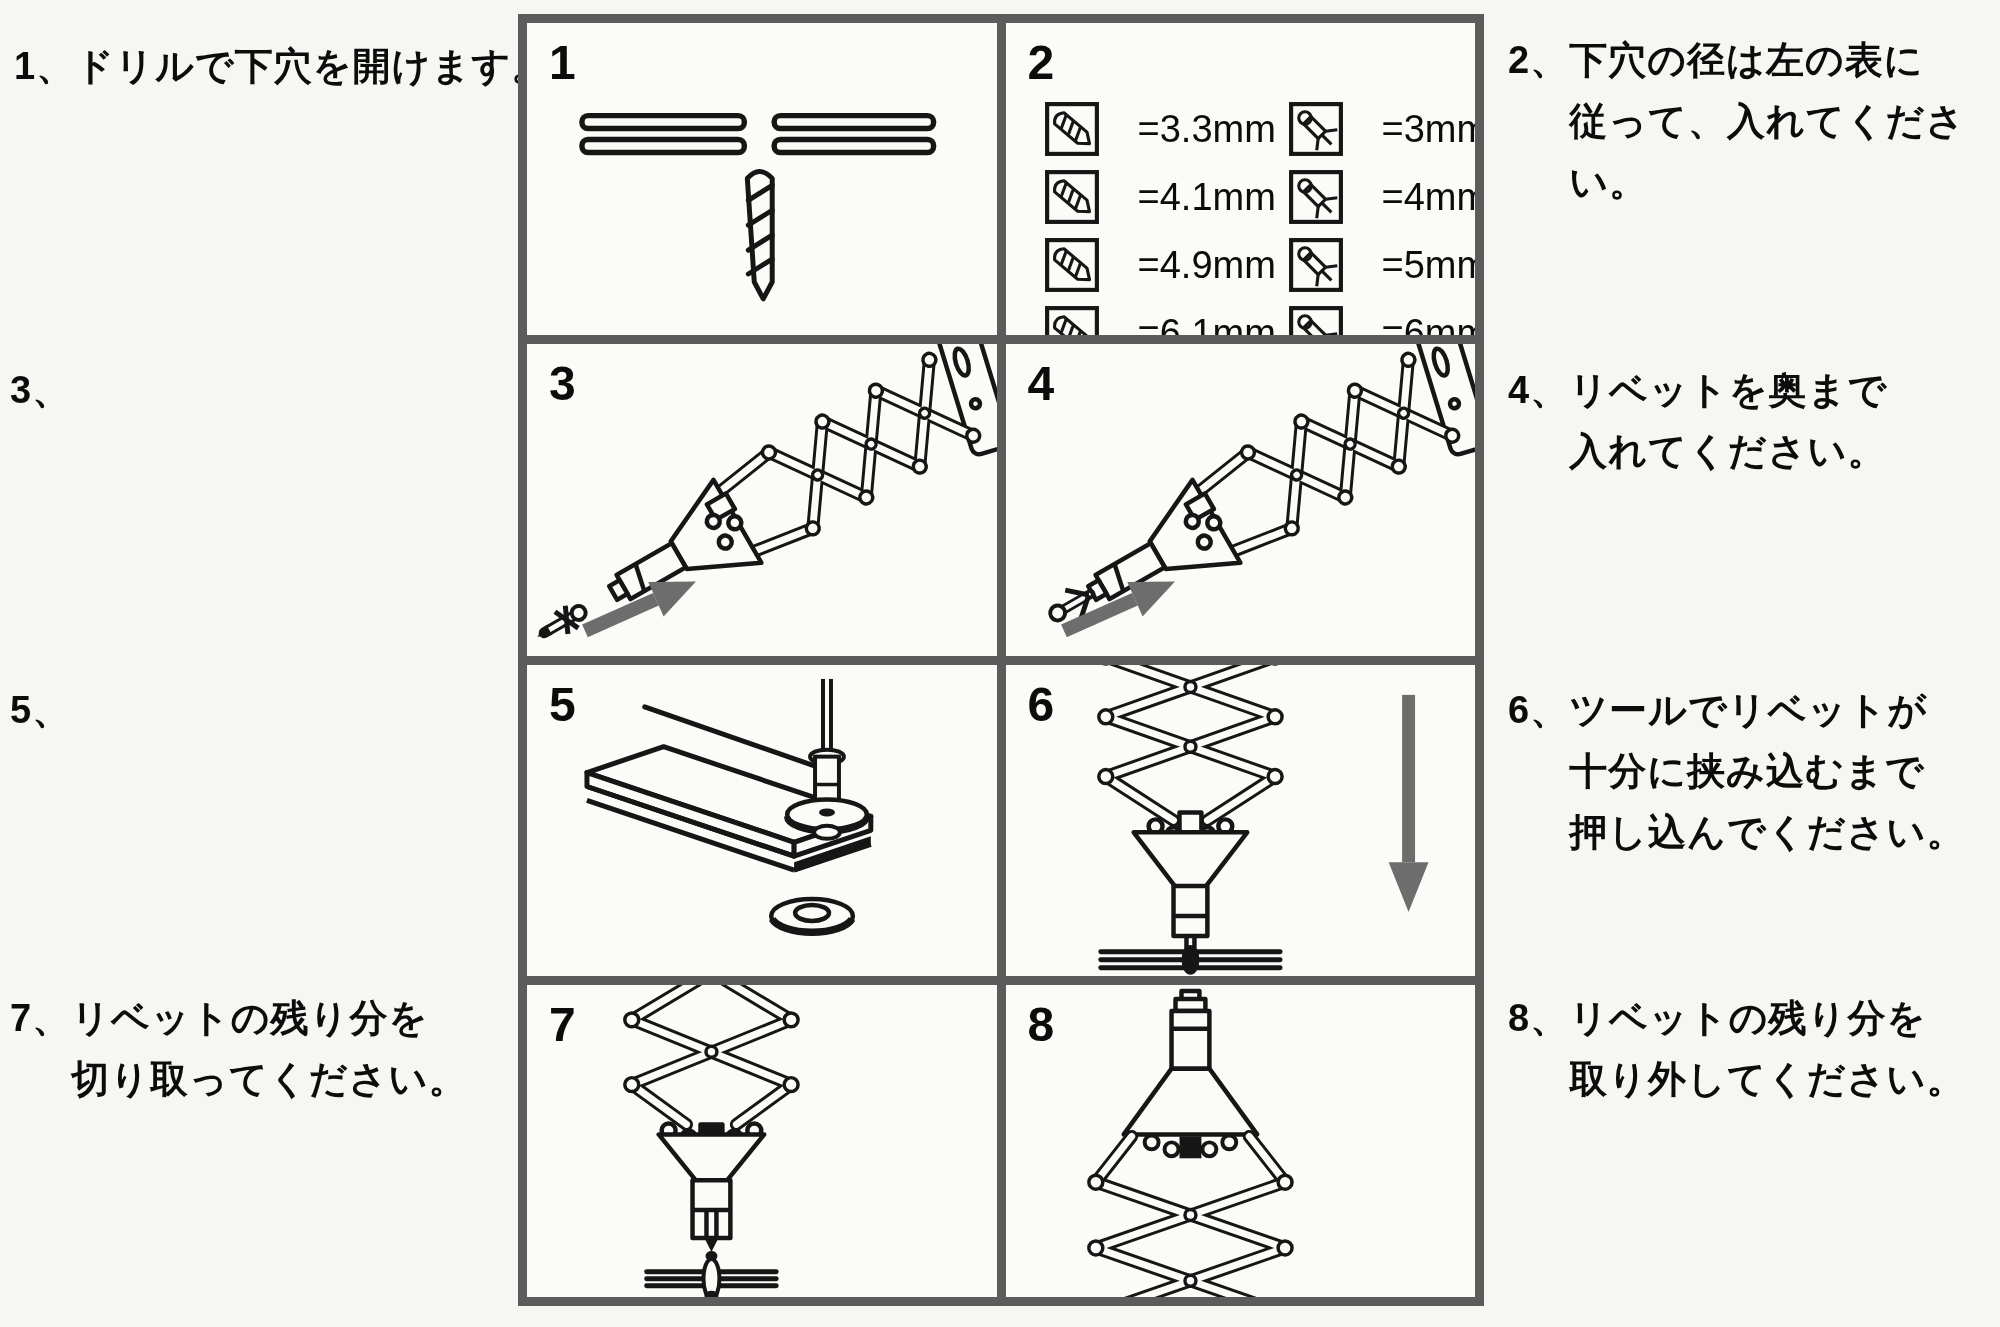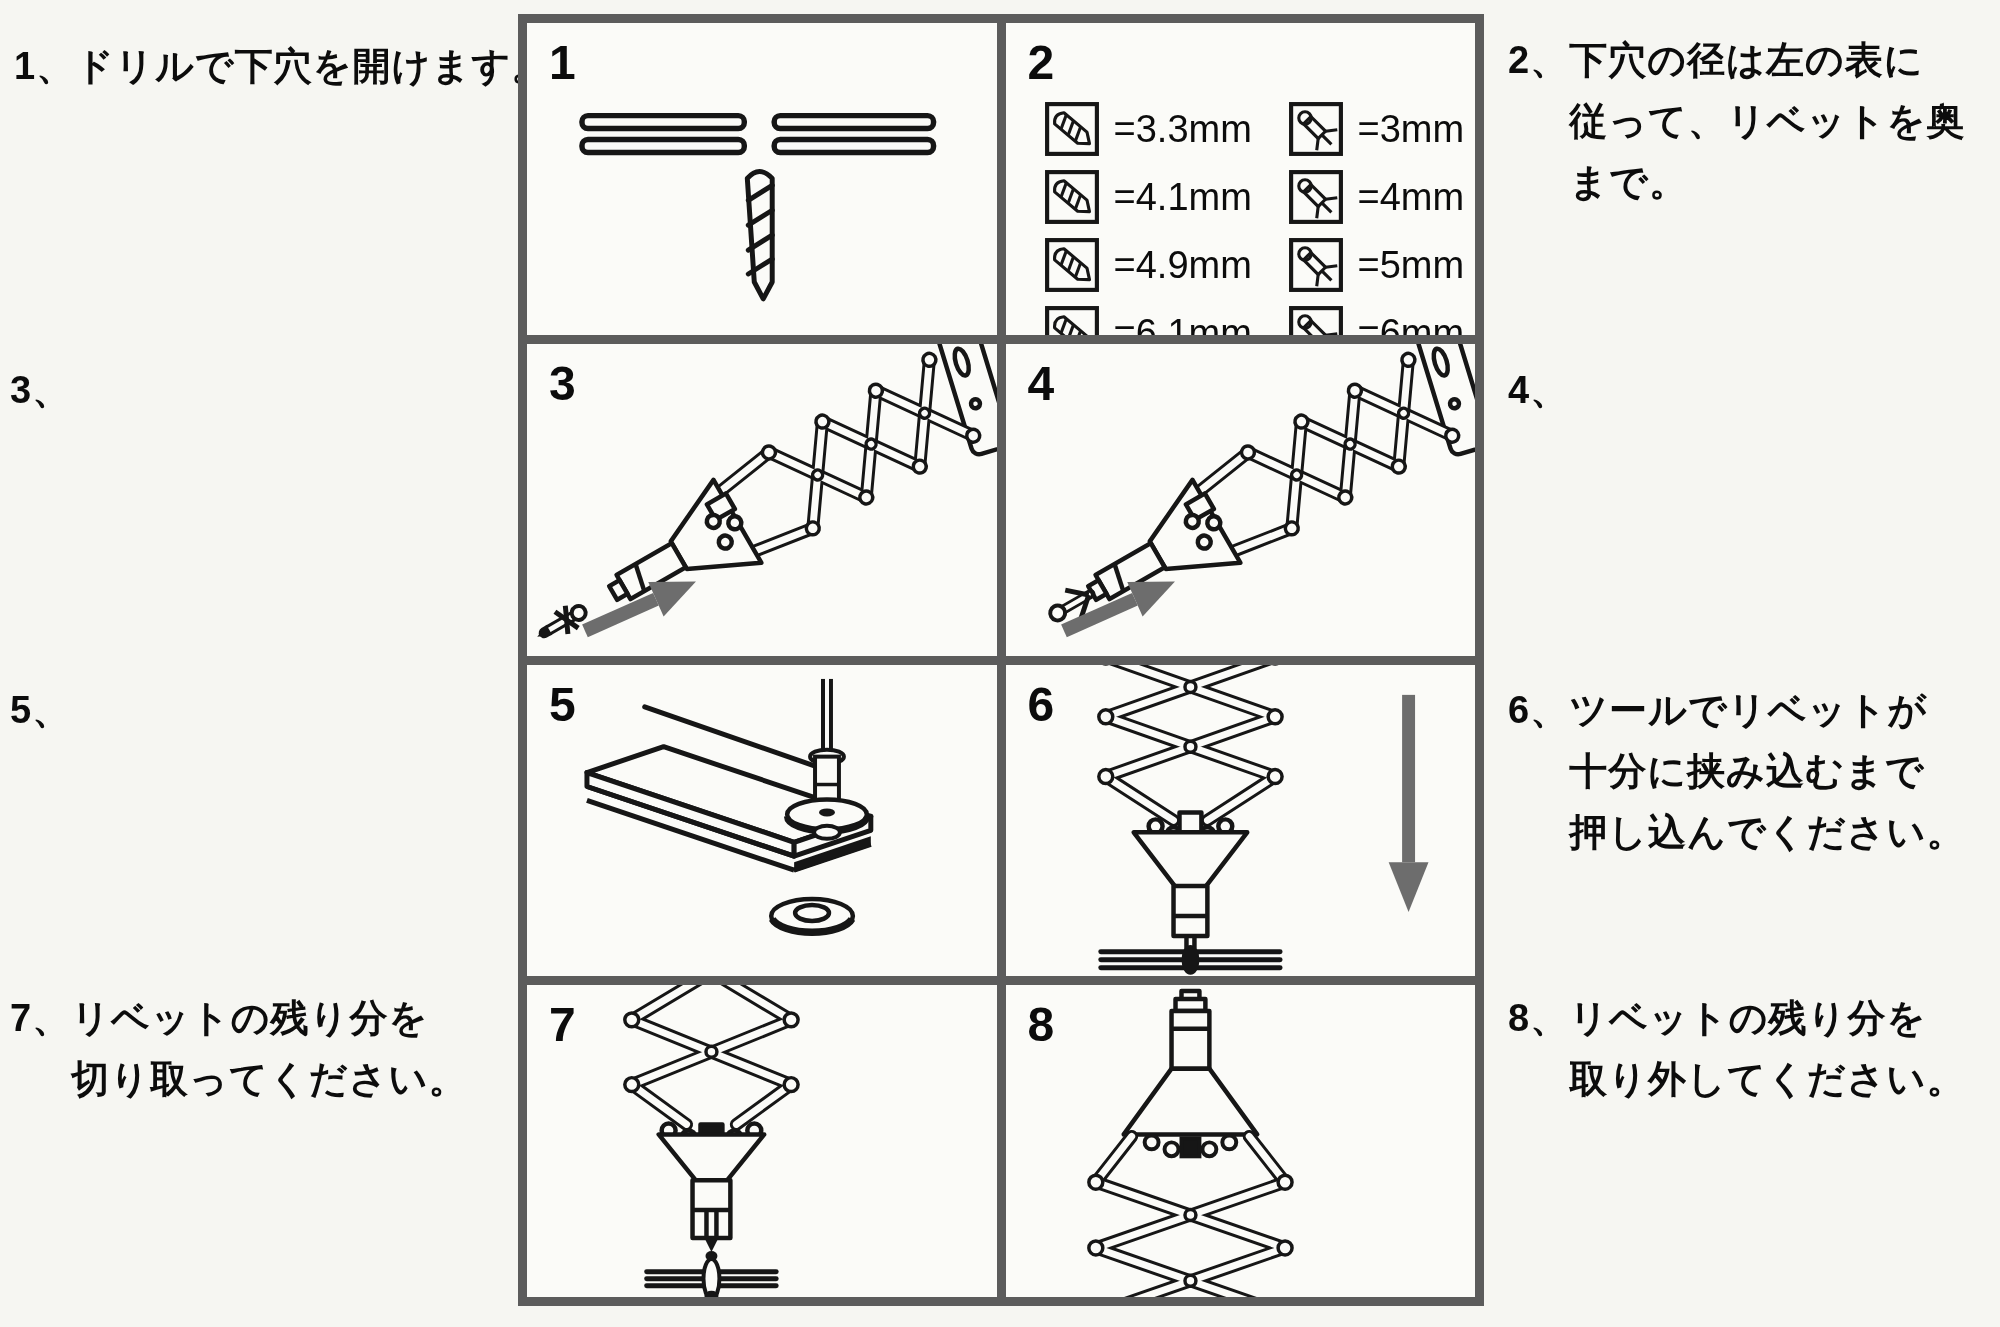--- a/index.html
+++ b/index.html
@@ -30,40 +30,42 @@
   }
   .cell{background:#fbfbf8;position:relative;overflow:hidden;}
   .panel-num{position:absolute;top:12px;left:22px;font-size:48px;font-weight:700;z-index:3;}
   .art{position:absolute;left:0;top:0;width:100%;height:100%;}
   
   .sizes{
     position:absolute;left:38px;top:78px;
     display:grid;grid-template-columns:56px 160px 56px 130px;
     column-gap:14px;row-gap:12px;align-items:center;z-index:2;
   }
-  .sizes .lbl{font-size:38px;font-weight:500;letter-spacing:0px;}
+  .sizes .lbl{font-size:38px;font-weight:500;letter-spacing:0px;margin-left:24px;}
   .sizes .box{width:56px;height:56px;}
 </style>
 </head>
 <body>
 
 <div class="step" id="step1">
   <span class="num">1、</span>
   <span class="body">ドリルで下穴を開けます。</span>
 </div>
 <div class="step" id="step2">
   <span class="num">2、</span>
   <span class="body">下穴の径は左の表に
-従って、リベットを奥まで。</span>
+従って、入れてください。</span>
 </div>
 <div class="step" id="step3">
   <span class="num">3、</span>
 </div>
 <div class="step" id="step4">
   <span class="num">4、</span>
+  <span class="body">リベットを奥まで
+入れてください。</span>
 </div>
 <div class="step" id="step5">
   <span class="num">5、</span>
 </div>
 <div class="step" id="step6">
   <span class="num">6、</span>
   <span class="body">ツールでリベットが
 十分に挟み込むまで
 押し込んでください。</span>
 </div>

